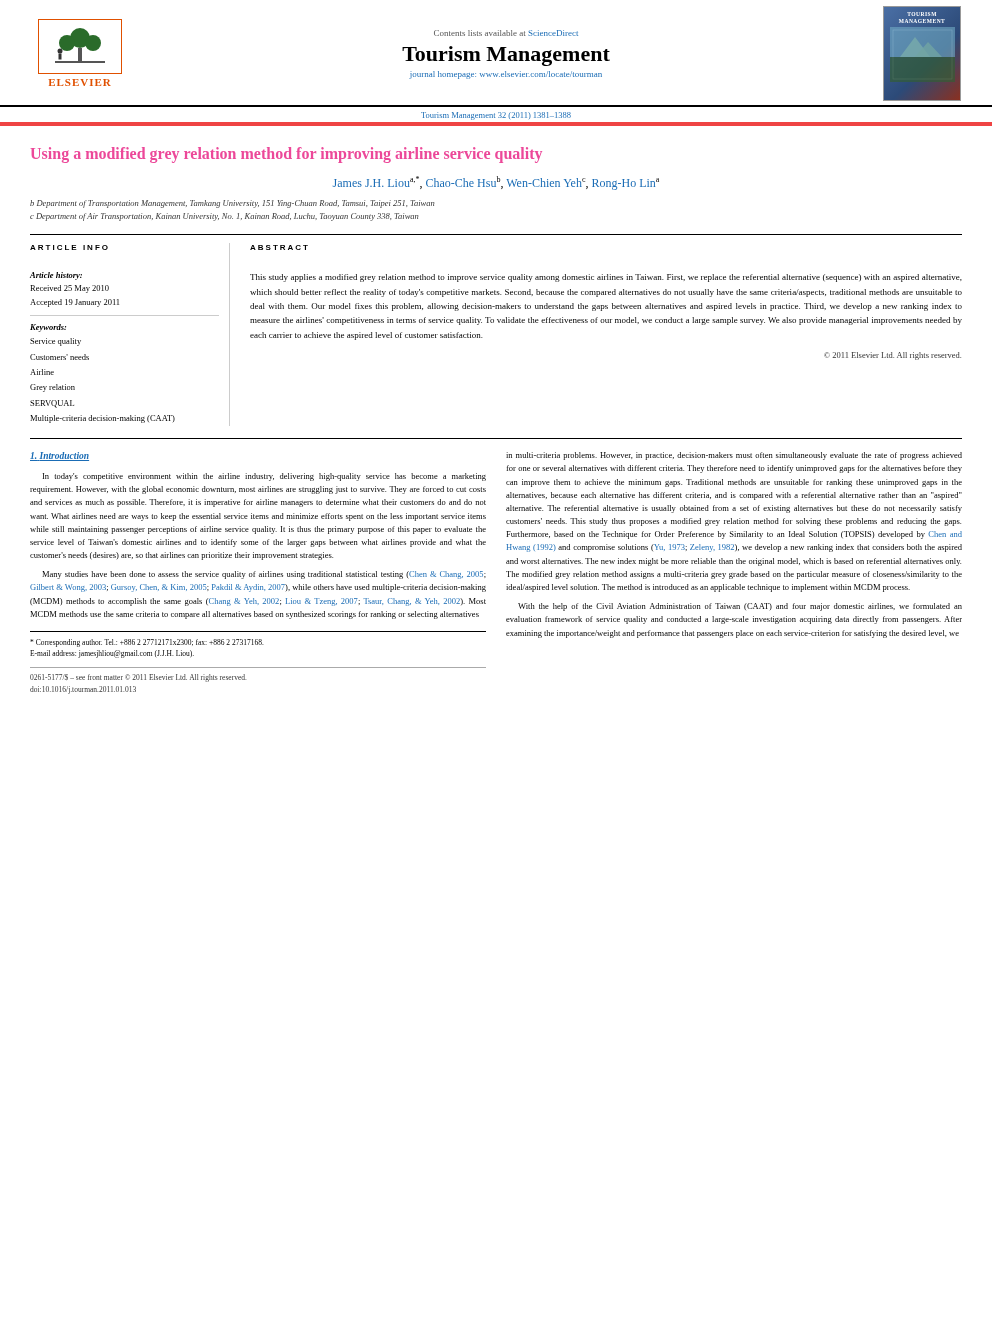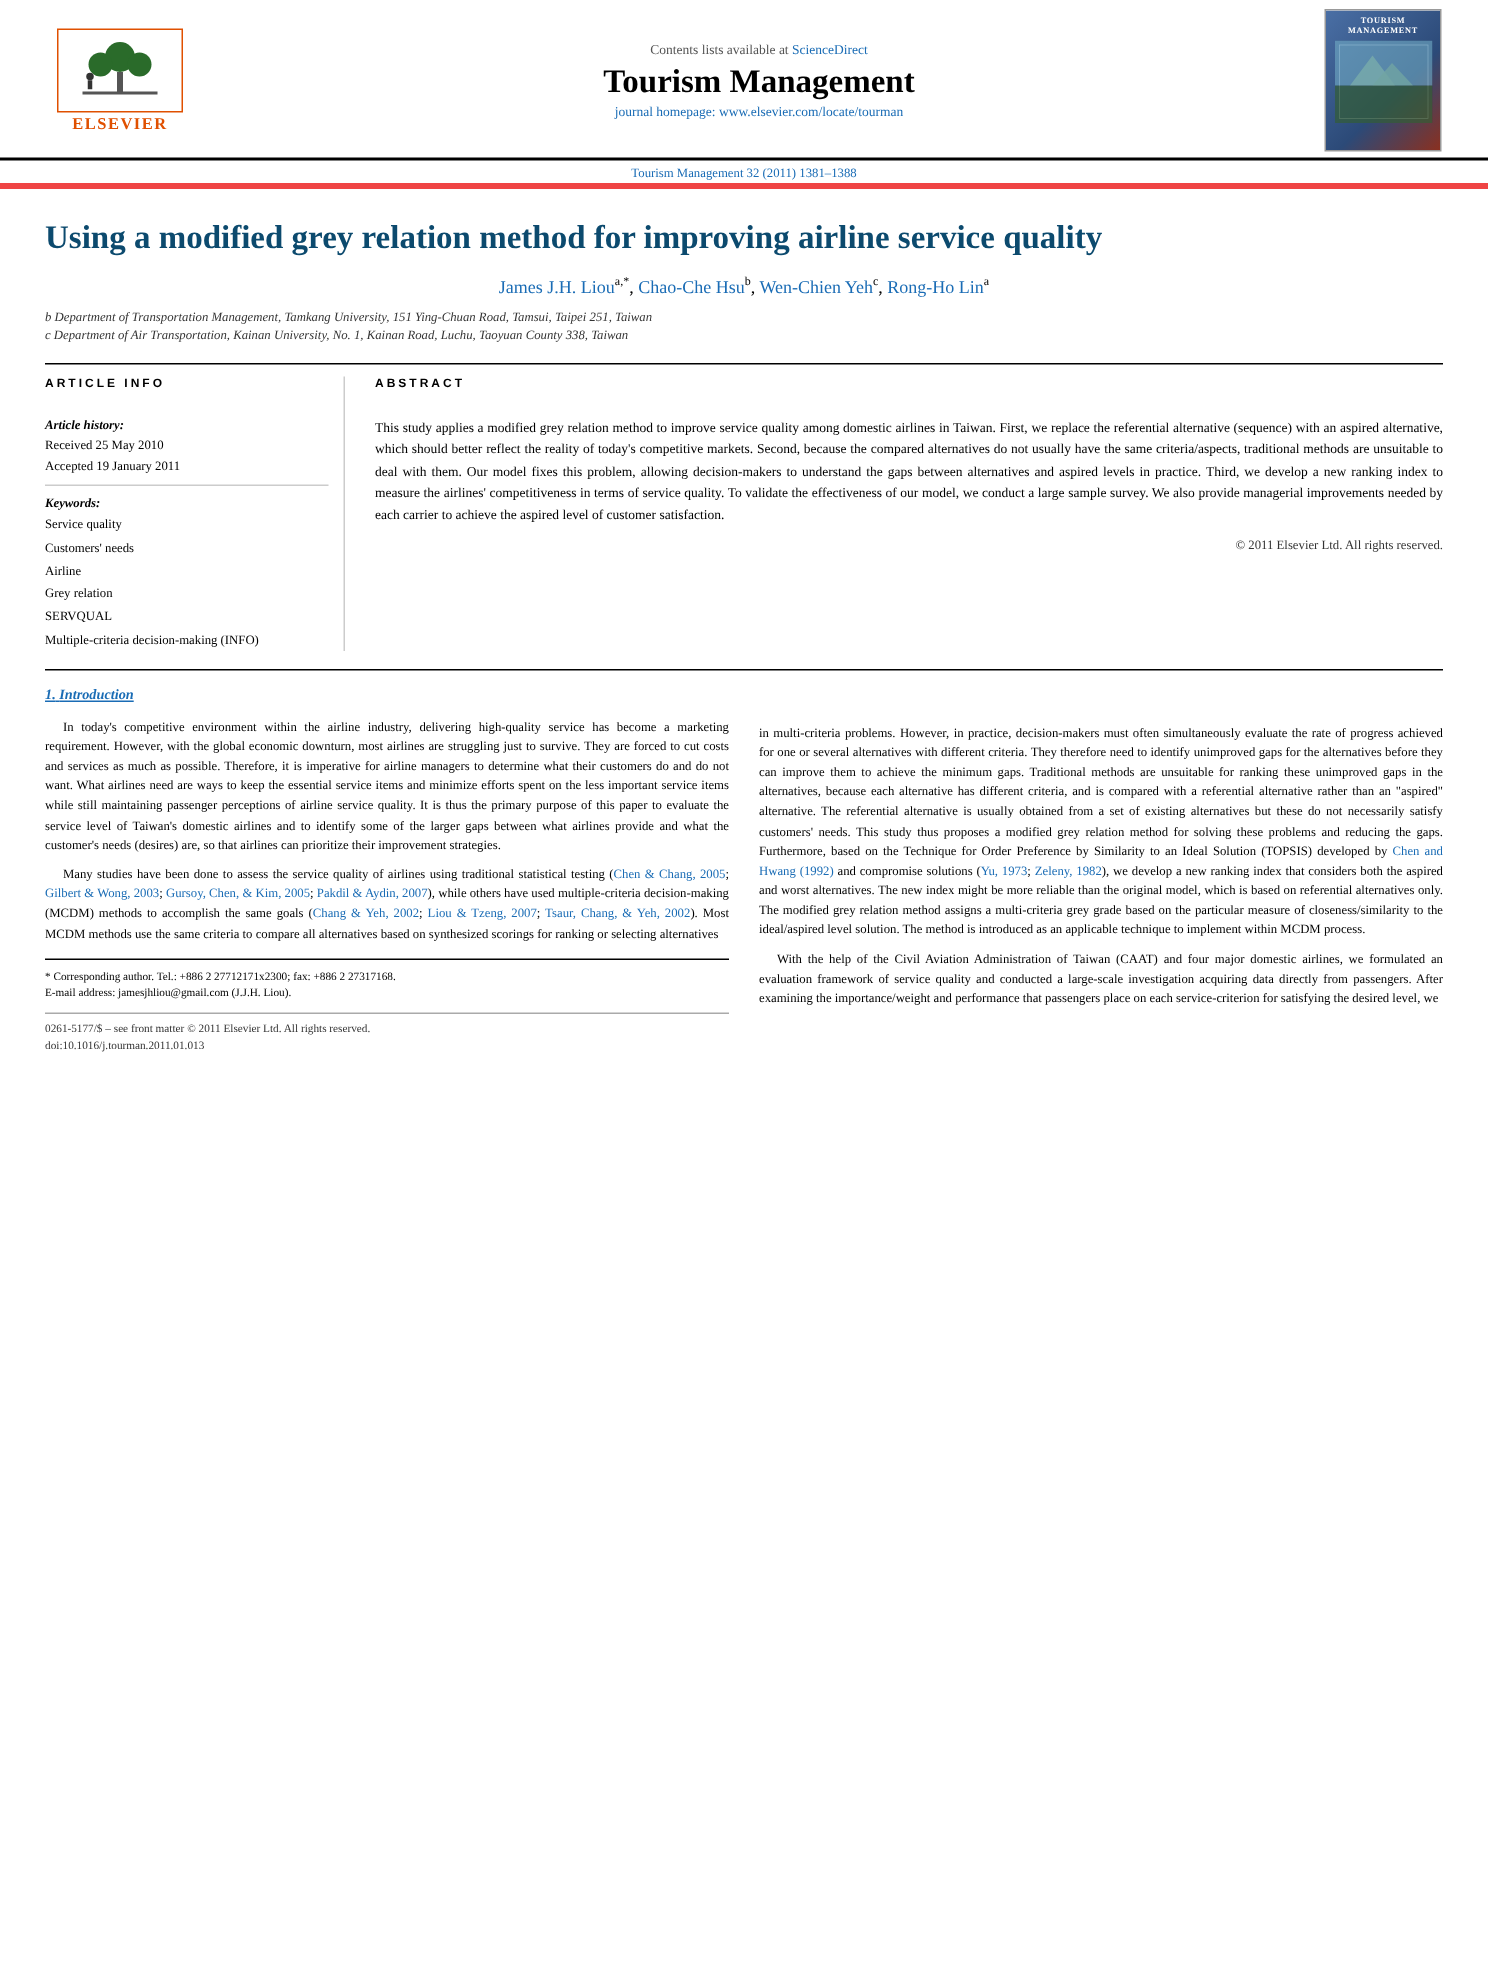--- a/index.html
+++ b/index.html
@@ -125,23 +125,23 @@
       border-bottom: 4px solid #ef4444;
     }
 
     
     .main-content {
       padding: 10px 30px 10px 30px;
     }
 
     
     .article-title {
-      font-size: 22px;
-      font-weight: bold;
-      color: #0c4a6e;
+      font-size: 16px;
+      font-weight: bold;
+      color: #ec4899;
       line-height: 1.3;
       margin-bottom: 10px;
       margin-top: 8px;
     }
 
     
     .authors-line {
       font-size: 12px;
       color: #000;
       margin-bottom: 6px;
@@ -231,21 +231,20 @@
       margin-top: 8px;
     }
 
     
     .body-section {
       display: flex;
       gap: 20px;
       margin-top: 10px;
       border-top: 1px solid #000;
       padding-top: 10px;
-      align-items: center;
     }
     .body-col {
       flex: 1;
       font-size: 8.5px;
       line-height: 1.55;
       color: #000;
       text-align: justify;
     }
 
     .section-title {
@@ -383,21 +382,21 @@
 
         <hr class="divider-line">
 
         <div class="info-subheading">Keywords:</div>
         <div class="keywords-list">
           <div>Service quality</div>
           <div>Customers' needs</div>
           <div>Airline</div>
           <div>Grey relation</div>
           <div>SERVQUAL</div>
-          <div>Multiple-criteria decision-making (INFO)</div>
+          <div>Multiple-criteria decision-making (CAAT)</div>
         </div>
       </div>
 
       <div class="col-right">
         <div class="section-heading">ABSTRACT</div>
         <div class="abstract-text">This study applies a modified grey relation method to improve service quality among domestic airlines in Taiwan. First, we replace the referential alternative (sequence) with an aspired alternative, which should better reflect the reality of today's competitive markets. Second, because the compared alternatives do not usually have the same criteria/aspects, traditional methods are unsuitable to deal with them. Our model fixes this problem, allowing decision-makers to understand the gaps between alternatives and aspired levels in practice. Third, we develop a new ranking index to measure the airlines' competitiveness in terms of service quality. To validate the effectiveness of our model, we conduct a large sample survey. We also provide managerial improvements needed by each carrier to achieve the aspired level of customer satisfaction.</div>
         <div class="copyright-line">© 2011 Elsevier Ltd. All rights reserved.</div>
       </div>
     </div>
 

